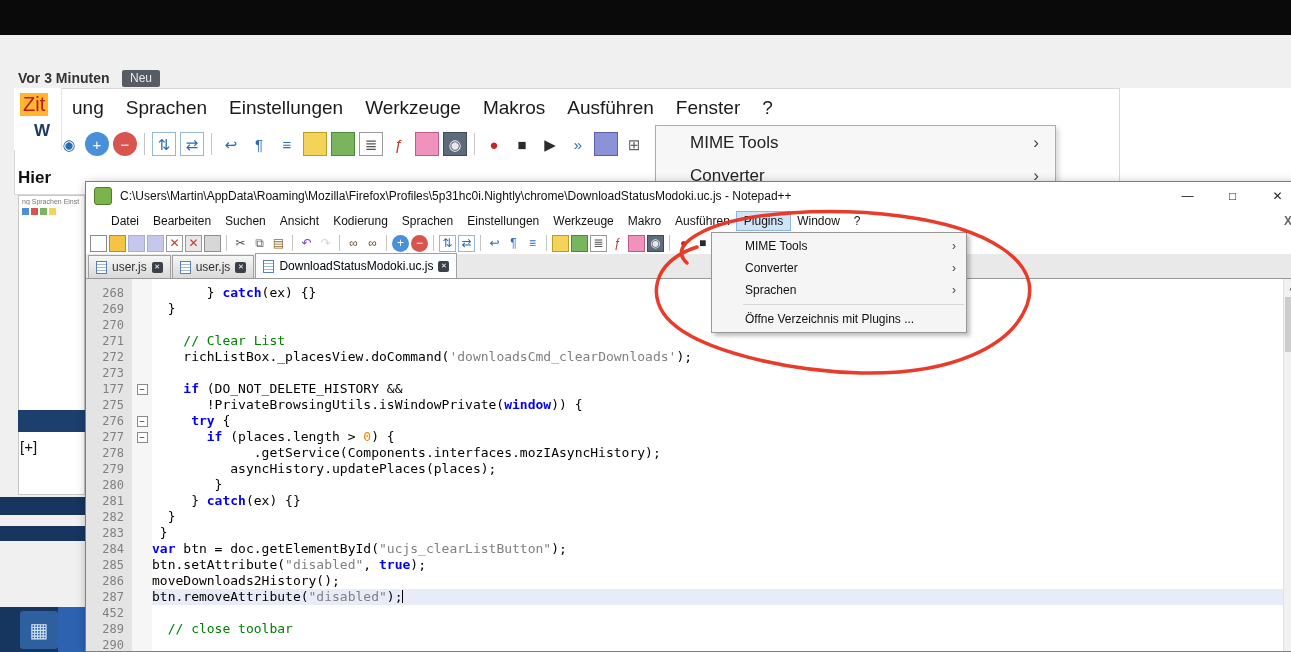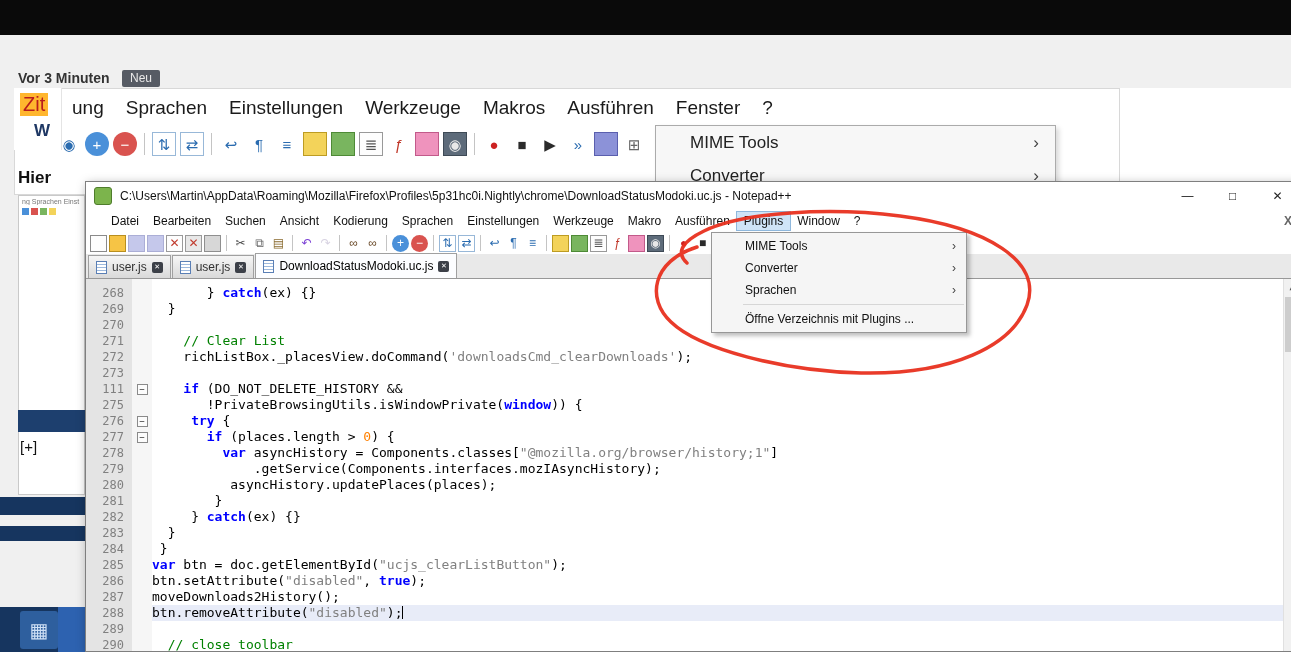--- a/index.html
+++ b/index.html
@@ -273,35 +273,35 @@
       </div>
 
     <div id="editor">
       <div id="gutter">
           <div class="ln">268</div>
           <div class="ln">269</div>
           <div class="ln">270</div>
           <div class="ln">271</div>
           <div class="ln">272</div>
           <div class="ln">273</div>
-          <div class="ln">111</div>
+          <div class="ln">177</div>
           <div class="ln">275</div>
           <div class="ln">276</div>
           <div class="ln">277</div>
           <div class="ln">278</div>
           <div class="ln">279</div>
           <div class="ln">280</div>
           <div class="ln">281</div>
           <div class="ln">282</div>
           <div class="ln">283</div>
           <div class="ln">284</div>
           <div class="ln">285</div>
           <div class="ln">286</div>
           <div class="ln">287</div>
-          <div class="ln">288</div>
+          <div class="ln">452</div>
           <div class="ln">289</div>
           <div class="ln">290</div>
         </div>
       <div id="foldcol">
           <div class="fold-cell"></div>
           <div class="fold-cell"></div>
           <div class="fold-cell"></div>
           <div class="fold-cell"></div>
           <div class="fold-cell"></div>
           <div class="fold-cell"></div>
@@ -333,21 +333,20 @@
           <div class="code-line"><span class="tok-d">       } </span><span class="tok-k">catch</span><span class="tok-d">(ex) {}</span></div>
           <div class="code-line"><span class="tok-d">  }</span></div>
           <div class="code-line"></div>
           <div class="code-line"><span class="tok-c">    // Clear List</span></div>
           <div class="code-line"><span class="tok-d">    richListBox._placesView.doCommand(</span><span class="tok-s">'downloadsCmd_clearDownloads'</span><span class="tok-d">);</span></div>
           <div class="code-line"></div>
           <div class="code-line"><span class="tok-k">    if</span><span class="tok-d"> (DO_NOT_DELETE_HISTORY &amp;&amp;</span></div>
           <div class="code-line"><span class="tok-d">       !PrivateBrowsingUtils.isWindowPrivate(</span><span class="tok-k">window</span><span class="tok-d">)) {</span></div>
           <div class="code-line"><span class="tok-k">     try</span><span class="tok-d"> {</span></div>
           <div class="code-line"><span class="tok-k">       if</span><span class="tok-d"> (places.length &gt; </span><span class="tok-n">0</span><span class="tok-d">) {</span></div>
-          <div class="code-line"><span class="tok-k">         var</span><span class="tok-d"> asyncHistory = Components.classes[</span><span class="tok-s">"@mozilla.org/browser/history;1"</span><span class="tok-d">]</span></div>
           <div class="code-line"><span class="tok-d">             .getService(Components.interfaces.mozIAsyncHistory);</span></div>
           <div class="code-line"><span class="tok-d">          asyncHistory.updatePlaces(places);</span></div>
           <div class="code-line"><span class="tok-d">        }</span></div>
           <div class="code-line"><span class="tok-d">     } </span><span class="tok-k">catch</span><span class="tok-d">(ex) {}</span></div>
           <div class="code-line"><span class="tok-d">  }</span></div>
           <div class="code-line"><span class="tok-d"> }</span></div>
           <div class="code-line"><span class="tok-k">var</span><span class="tok-d"> btn = doc.getElementById(</span><span class="tok-s">"ucjs_clearListButton"</span><span class="tok-d">);</span></div>
           <div class="code-line"><span class="tok-d">btn.setAttribute(</span><span class="tok-s">"disabled"</span><span class="tok-d">, </span><span class="tok-k">true</span><span class="tok-d">);</span></div>
           <div class="code-line"><span class="tok-d">moveDownloads2History();</span></div>
           <div class="code-line cur"><span class="tok-d">btn.removeAttribute(</span><span class="tok-s">"disabled"</span><span class="tok-d">);</span><div class="caret" style="display: inline-block;"></div></div>

